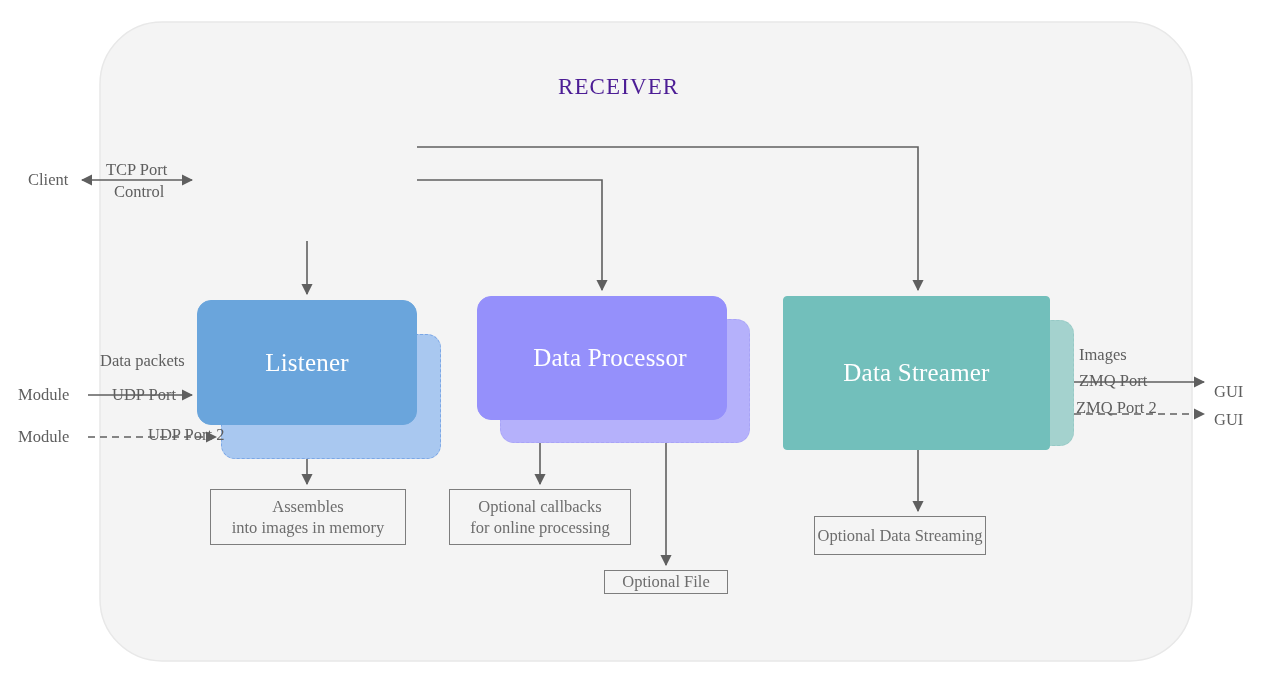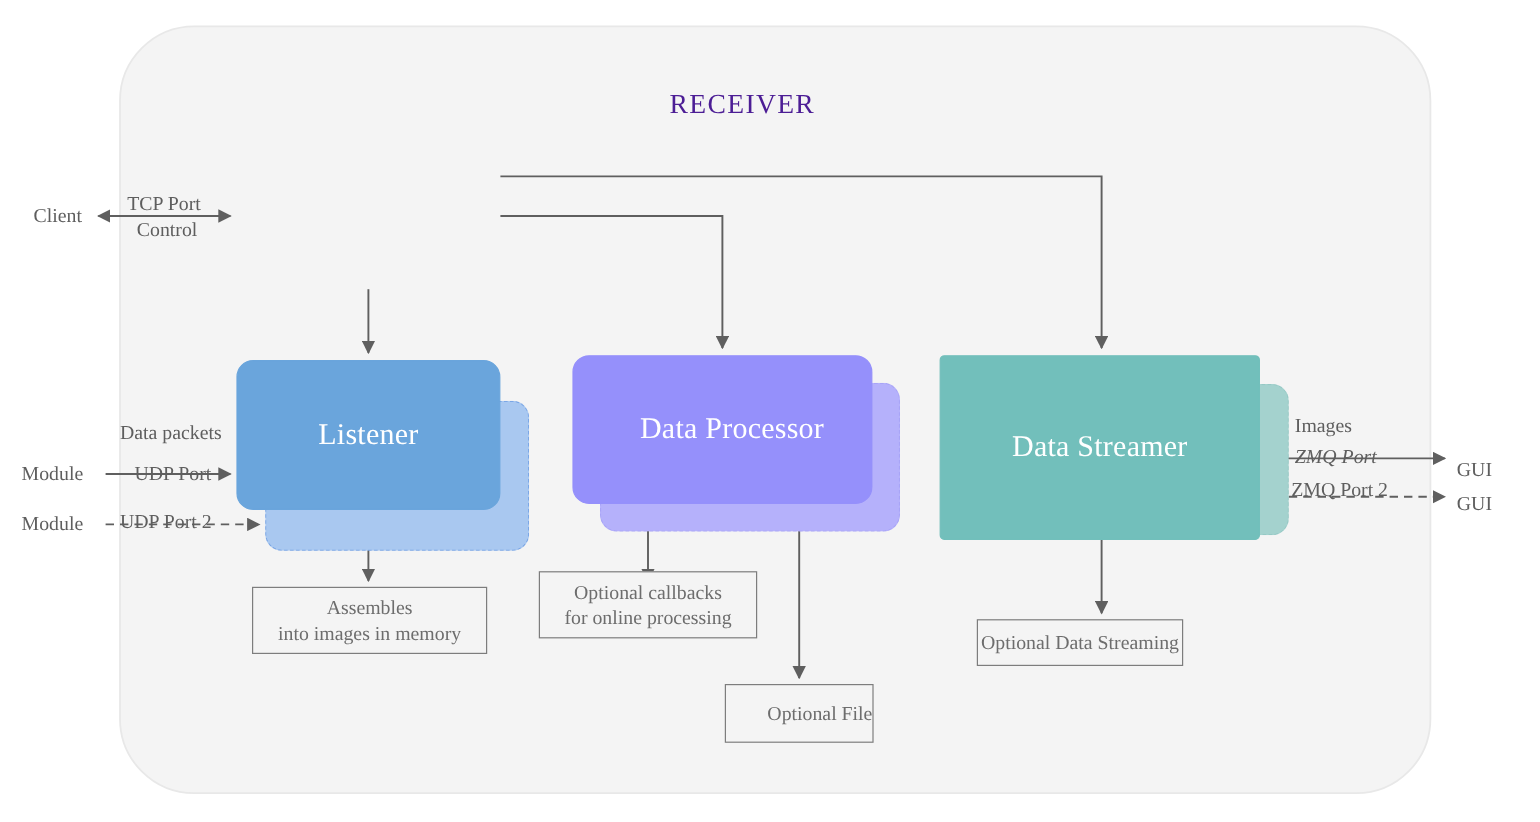--- a/index.html
+++ b/index.html
@@ -127,43 +127,43 @@
     <span>Data Streamer</span>
   </div>
 
   <div class="plainbox" style="left:210px; top:489px; width:196px; height:56px;">
     <div>
       <div>Assembles</div>
       <div>into images in memory</div>
     </div>
   </div>
 
-  <div class="plainbox" style="left:449px; top:476px; width:182px; height:56px;">
+  <div class="plainbox" style="left:449px; top:489px; width:182px; height:56px;">
     <div>
       <div>Optional callbacks</div>
       <div>for online processing</div>
     </div>
   </div>
 
-  <div class="plainbox" style="left:604px; top:570px; width:124px; height:49px;justify-content:flex-end;">
+  <div class="plainbox" style="left:604px; top:570px; width:124px; height:24px;">
     <div>Optional File</div>
   </div>
 
   <div class="plainbox" style="left:814px; top:516px; width:172px; height:39px;text-align:center;">
     <div>Optional Data Streaming</div>
   </div>
 
   <div class="edge-label" style="left:28px; top:170px;">Client</div>
   <div class="edge-label" style="left:18px; top:385px;">Module</div>
   <div class="edge-label" style="left:18px; top:427px;">Module</div>
   <div class="edge-label" style="left:1214px; top:382px;">GUI</div>
   <div class="edge-label" style="left:1214px; top:410px;">GUI</div>
 
   <div class="edge-label" style="left:106px; top:160px;">TCP Port</div>
   <div class="edge-label" style="left:114px; top:182px;">Control</div>
   <div class="edge-label" style="left:100px; top:351px;">Data packets</div>
   <div class="edge-label" style="left:112px; top:385px;">UDP Port</div>
-  <div class="edge-label" style="left:100px; top:425px;">UDP Port 2</div>
+  <div class="edge-label" style="left:100px; top:425px;padding-left:48px;">UDP Port 2</div>
   <div class="edge-label" style="left:1079px; top:345px;">Images</div>
-  <div class="edge-label" style="left:1079px; top:371px;font-style:italic;">ZMQ Port</div>
+  <div class="edge-label" style="left:1079px; top:371px;">ZMQ Port</div>
   <div class="edge-label" style="left:1076px; top:398px;">ZMQ Port 2</div>
 
 </div>
 
 </body></html>

